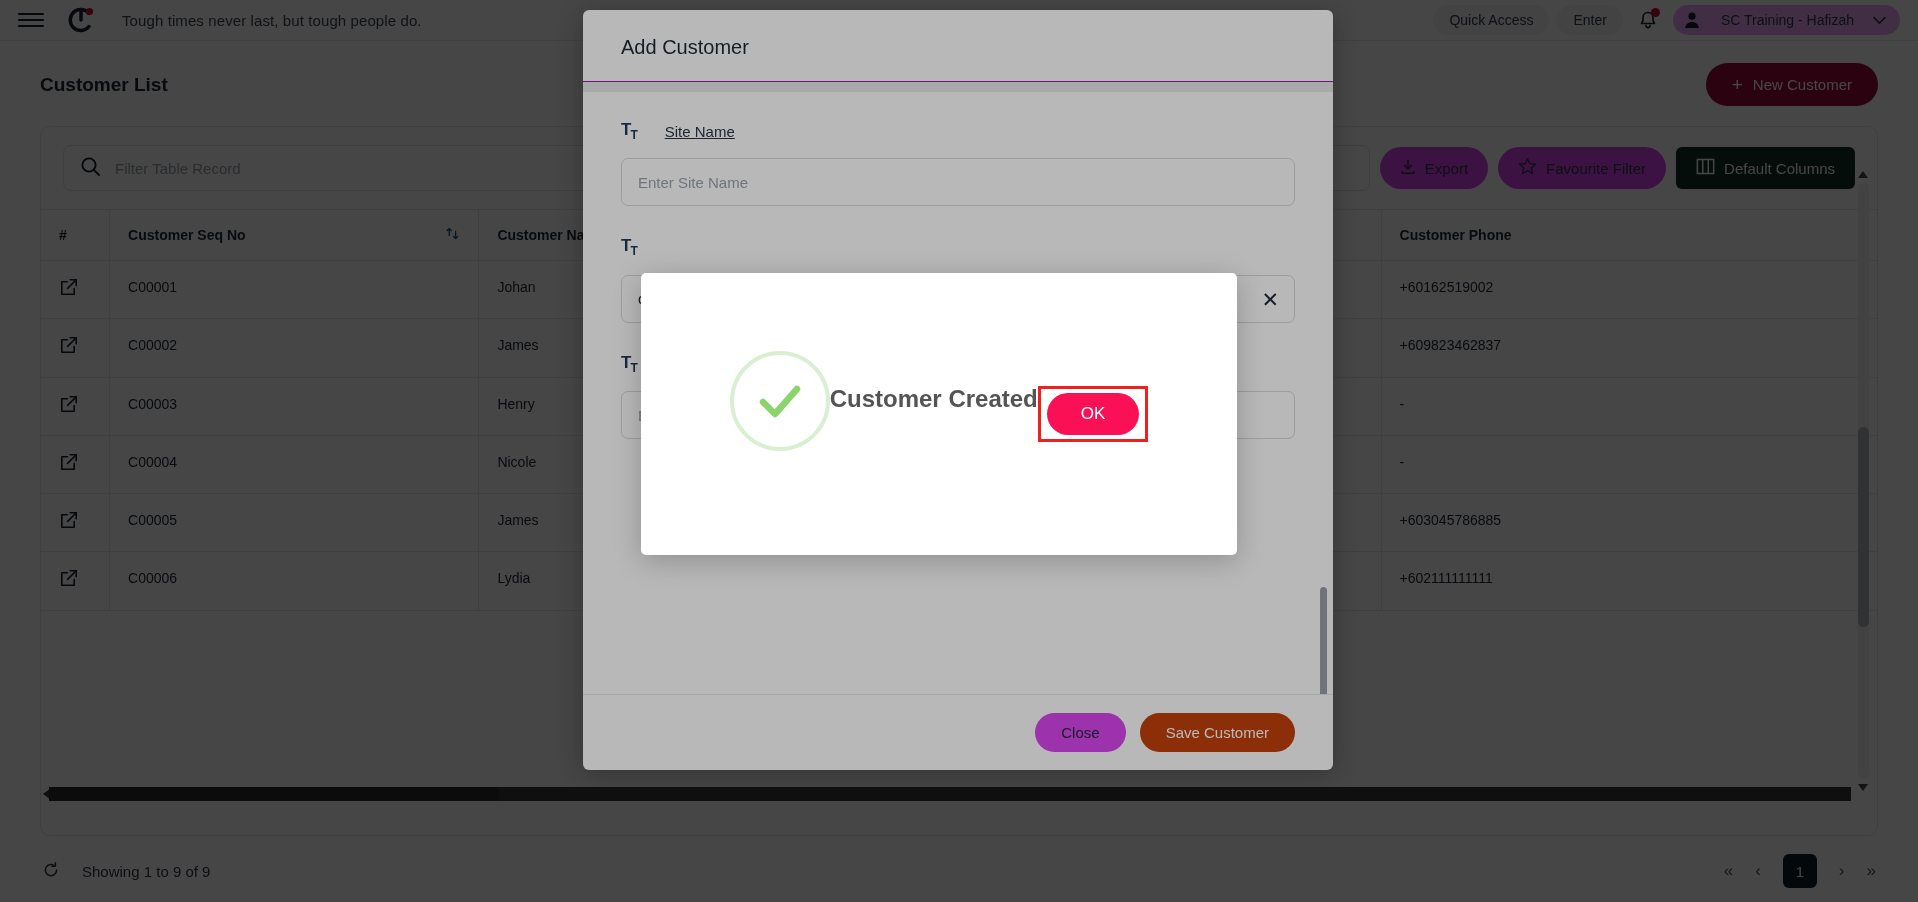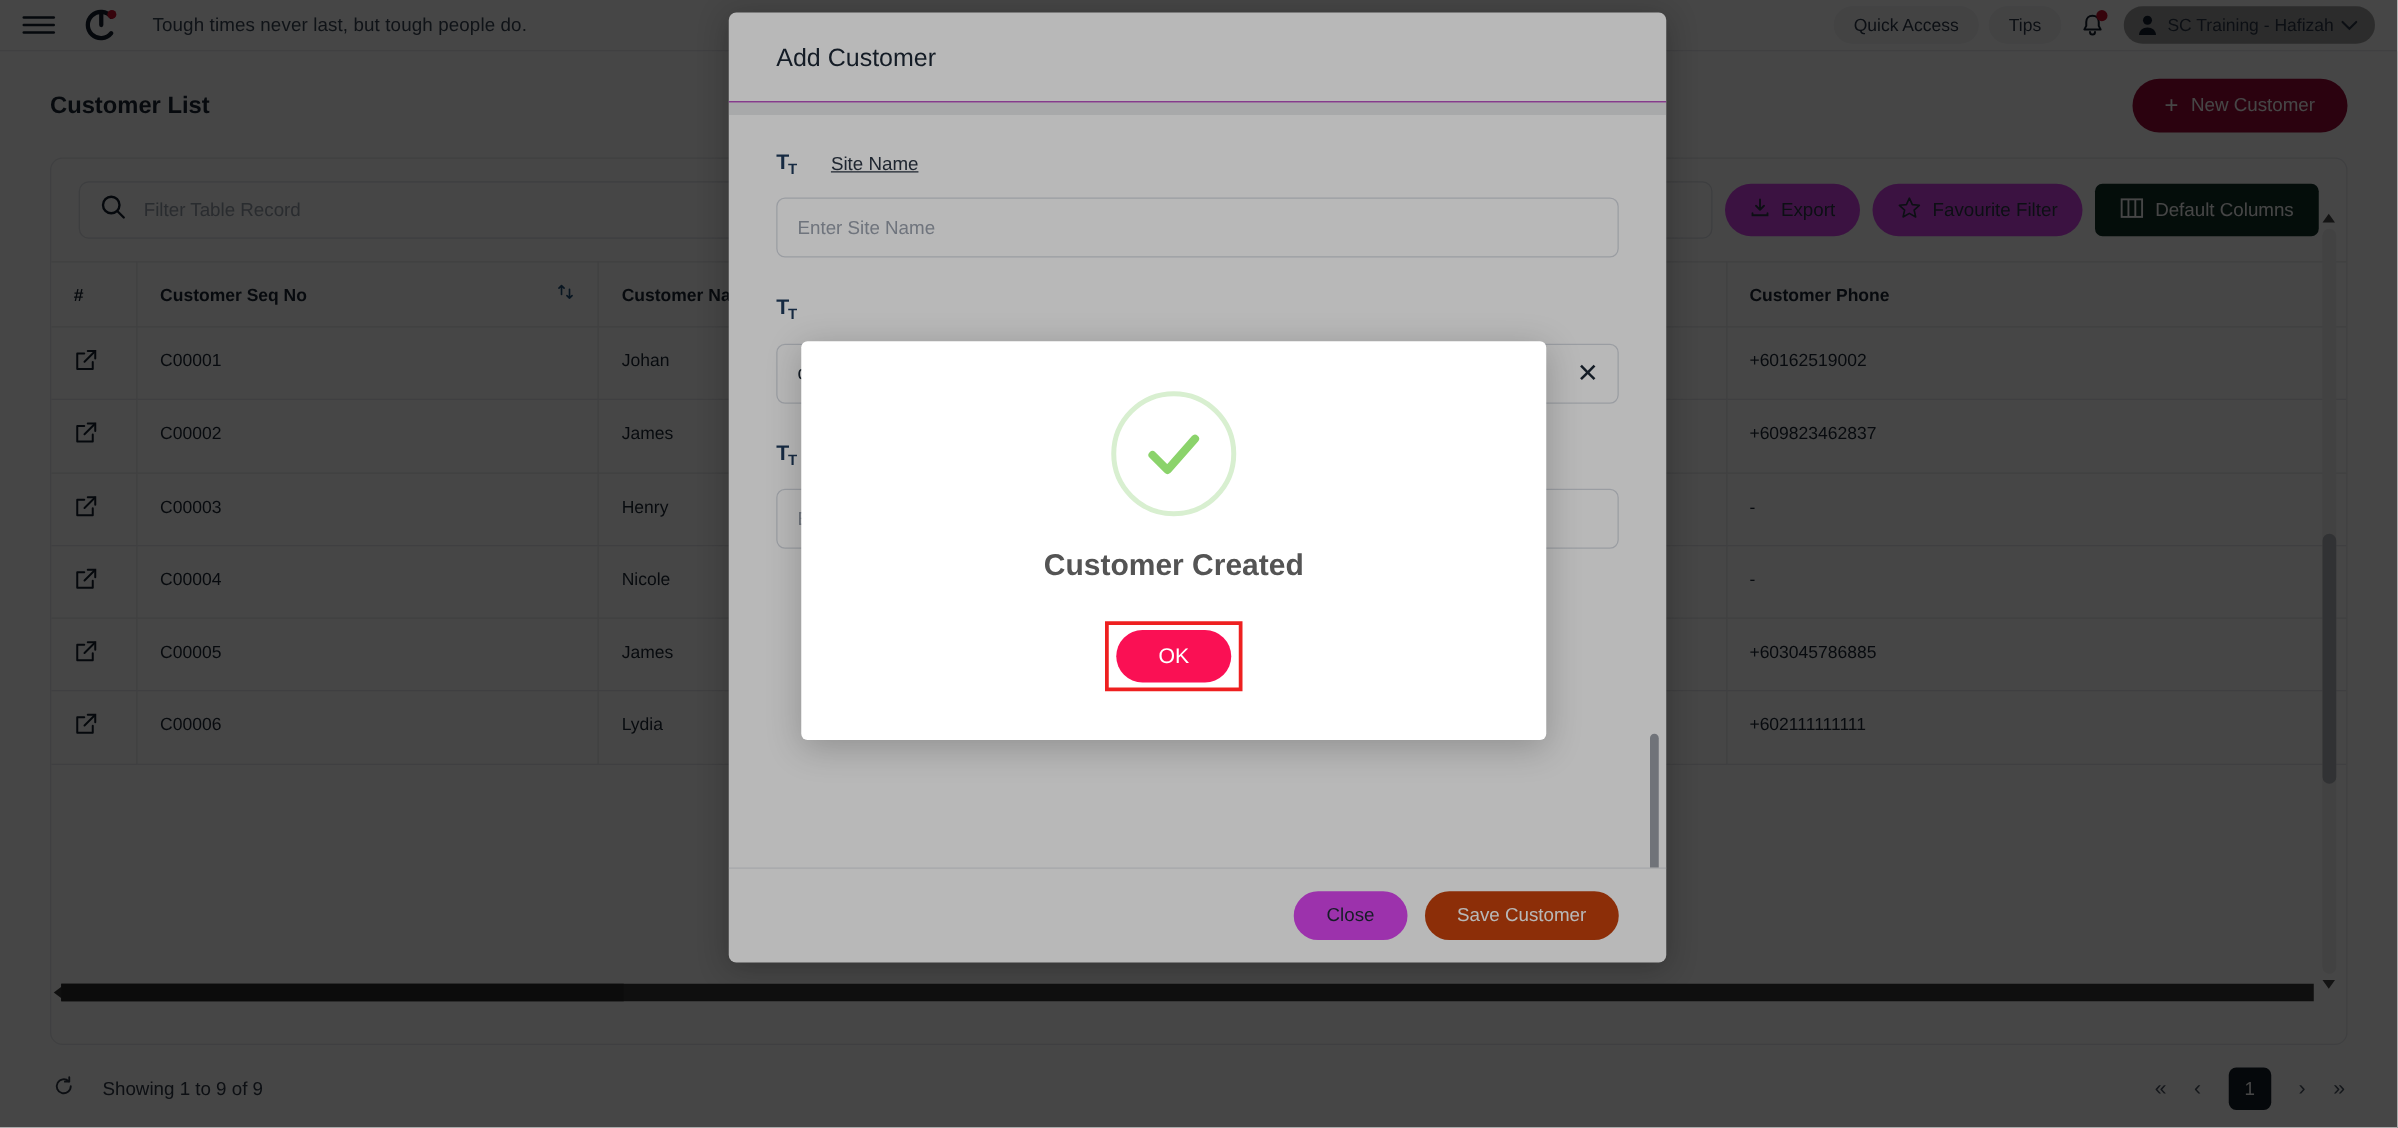--- a/index.html
+++ b/index.html
@@ -27,21 +27,21 @@
   .logo-wrap { margin-left: 22px; width: 30px; height: 30px; position: relative; }
   .motto { margin-left: 26px; font-size: 15px; color:#3c4757; letter-spacing:.1px; }
   .top-right { margin-left:auto; display:flex; align-items:center; gap:8px; }
   .pill {
     padding: 7px 16px; border-radius: 18px; font-size: 14px; color:#2f3a4a;
     background:#f4f5f7; cursor:pointer; white-space:nowrap;
   }
   .bell-wrap { position:relative; width:34px; height:34px; display:flex; align-items:center; justify-content:center; cursor:pointer;}
   .bell-dot { position:absolute; top:5px; right:5px; width:9px; height:9px; border-radius:50%; background:#c8102e; }
   .userchip {
-    display:flex; align-items:center; gap:6px; background:#a3a3a3; border-radius:20px;
+    display:flex; align-items:center; gap:19px; background:#f0abfc; border-radius:20px;
     padding:5px 14px 5px 9px; font-size:14px; color:#2f3a4a; cursor:pointer;
   }
   .avatar-ic { width:20px; height:20px; }
 
   .page-head { display:flex; align-items:center; padding: 22px 40px 14px 40px; }
   .page-title { font-size: 19px; font-weight: 700; color: #1d2835; }
   .btn-newcust {
     margin-left:auto; background:#9e0b3a; color:#fff; border:none; border-radius:22px;
     padding: 12px 26px; font-size: 15px; display:flex; align-items:center; gap:10px; cursor:pointer;
   }
@@ -151,23 +151,23 @@
     background:#c2410c; color:#fff; border:none; border-radius:20px;
     padding:11px 26px; font-size:15px; cursor:pointer;
   }
   .modal-vscroll { position:absolute; right:6px; top:505px; width:7px; height:220px; background:#9ba0a8; border-radius:4px; }
 
   
   #dim-modal { position:absolute; inset:0; background: rgba(0,0,0,0.28); }
 
   
   #alert {
-    position:absolute; left: 641px; top: 273px; width: 596px; height: 319px;
+    position:absolute; left: 641px; top: 273px; width: 596px; height: 282px;
     background:#ffffff; border-radius: 5px;
-    display:flex; flex-direction:column; align-items:center; justify-content:center;
+    display:flex; align-items:center; justify-content:center;
     box-shadow: 0 6px 28px rgba(0,0,0,.22);
   }
   .check-circle {
     width: 100px; height:100px; border-radius:50%; border: 4px solid #d8efd0;
     display:flex; align-items:center; justify-content:center; margin-bottom: 26px;
   }
   .alert-title { font-size: 24px; font-weight:700; color:#545454; margin-bottom: 30px; }
   .okwrap { border: 3px solid #ee2020; padding: 4px 6px; background:#fff; }
   .btn-ok {
     background:#fa1054; color:#ffffff; border:none; border-radius:22px;
@@ -190,21 +190,21 @@
       <div class="logo-wrap">
         <svg width="30" height="30" viewBox="0 0 30 30">
           <path d="M23 8.5 A10.5 10.5 0 1 0 23 21.5" fill="none" stroke="#15202e" stroke-width="3.4" stroke-linecap="round"></path>
           <line x1="15" y1="15" x2="15" y2="5" stroke="#15202e" stroke-width="3.4" stroke-linecap="round"></line>
           <circle cx="23.5" cy="6.5" r="3.6" fill="#c8102e"></circle>
         </svg>
       </div>
       <div class="motto">Tough times never last, but tough people do.</div>
       <div class="top-right">
         <div class="pill">Quick Access</div>
-        <div class="pill">Tips</div>
+        <div class="pill">Enter</div>
         <div class="bell-wrap">
           <svg width="20" height="21" viewBox="0 0 20 21">
             <path d="M10 2.5c-3 0-5 2.2-5 5v3.2L3.5 13.5h13L15 10.7V7.5c0-2.8-2-5-5-5z" fill="none" stroke="#15202e" stroke-width="1.6" stroke-linejoin="round"></path>
             <path d="M8 15.6a2 2 0 0 0 4 0" fill="none" stroke="#15202e" stroke-width="1.6" stroke-linecap="round"></path>
           </svg>
           <span class="bell-dot"></span>
         </div>
         <div class="userchip">
           <span class="avatar-ic">
             <svg width="20" height="20" viewBox="0 0 20 20">

